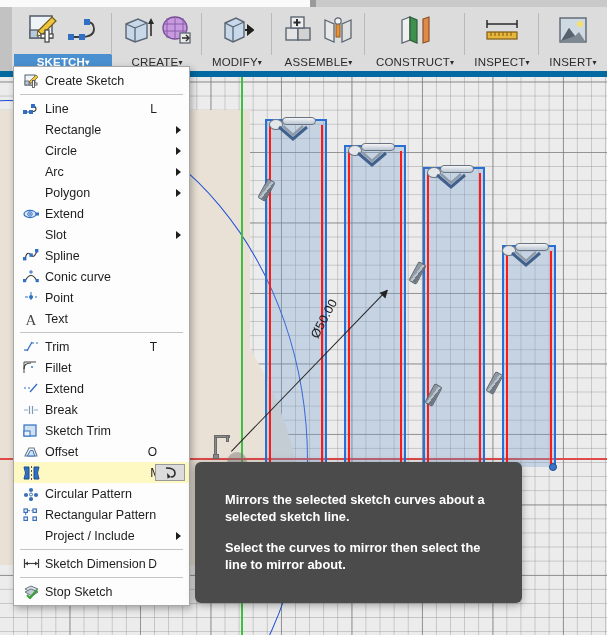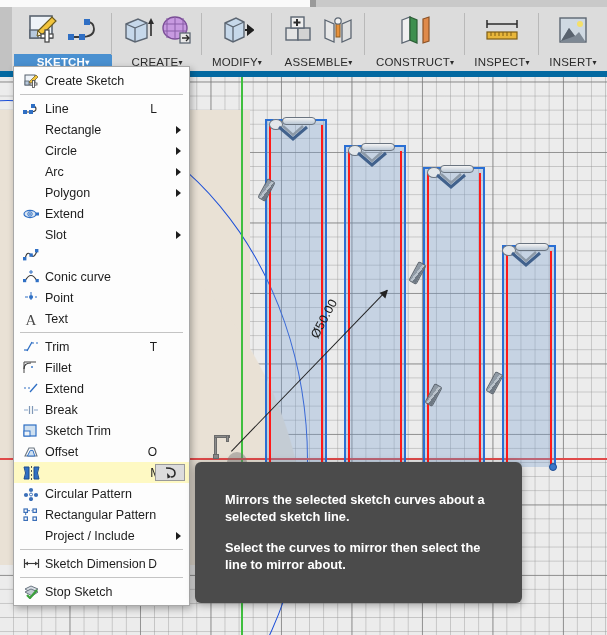--- a/index.html
+++ b/index.html
@@ -625,20 +625,21 @@
       </div>
       <div class="mitem">
         <span class="mi-icon">
           <svg width="16" height="13" viewBox="0 0 16 13">
             <path d="M2 10 Q4 1 8 6 Q11 10 14 2" stroke="#3a3a3a" stroke-width="1.1" fill="none"></path>
             <rect x="0" y="8" width="3.4" height="3.4" fill="#2f6fc4"></rect>
             <rect x="6.4" y="4.4" width="3.4" height="3.4" fill="#2f6fc4"></rect>
             <rect x="12" y="0" width="3.4" height="3.4" fill="#2f6fc4"></rect>
           </svg>
         </span>
+        <span class="mi-label">Spline</span>
       </div>
       <div class="mitem">
         <span class="mi-icon">
           <svg width="16" height="13" viewBox="0 0 16 13">
             <path d="M2 11 Q8 0 14 11" stroke="#3a3a3a" stroke-width="1.1" fill="none"></path>
             <path d="M8 0 V4 M6 2 H10" stroke="#2f6fc4" stroke-width="1"></path>
             <rect x="0" y="9" width="3.2" height="3.2" fill="#2f6fc4"></rect>
             <rect x="12.6" y="9" width="3.2" height="3.2" fill="#2f6fc4"></rect>
           </svg>
         </span>

